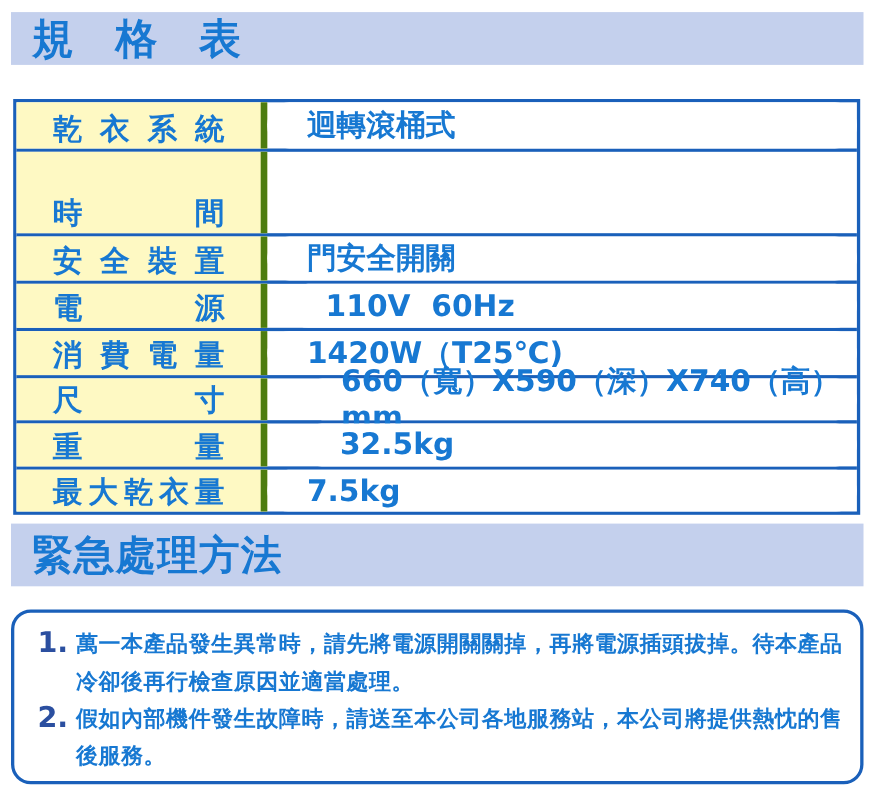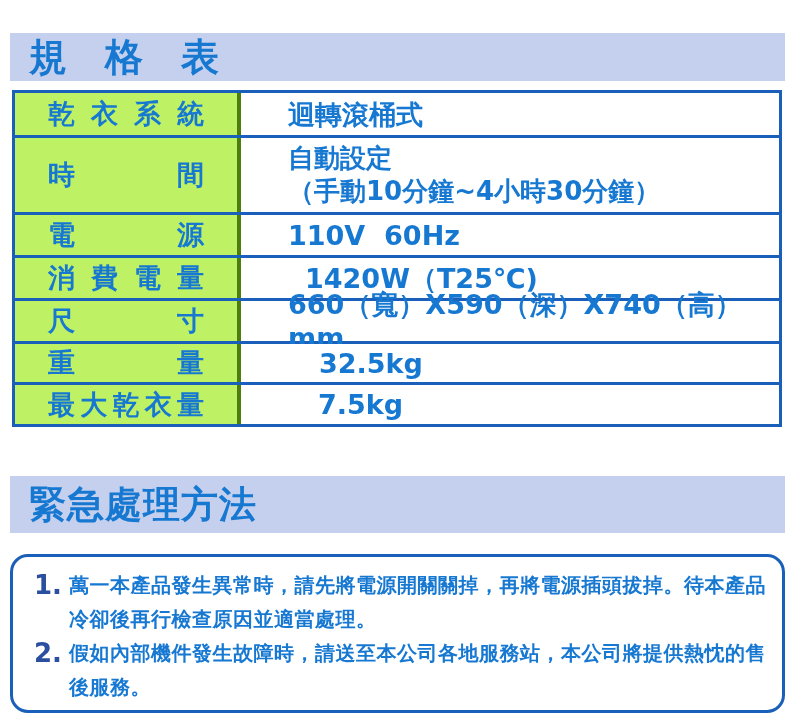--- a/index.html
+++ b/index.html
@@ -18,21 +18,21 @@
 
   
   .header-bar {
     position: absolute;
     left: 10px;
     width: 775px;
     background: #c4d0ed;
     display: flex;
     align-items: center;
   }
-  #spec-header { top: 11px; height: 48px; margin-top: 22px; }
+  #spec-header { top: 11px; height: 48px; }
   #emergency-header { top: 476px; height: 57px; }
   .header-bar .bar-title {
     font-size: 38px;
     font-weight: bold;
     color: #1778d2;
     padding-left: 19px;
     white-space: pre;
   }
   #emergency-header .bar-title { font-size: 37px; letter-spacing: 1px; }
 
@@ -51,43 +51,43 @@
   .spec-row:nth-child(2) { height: 74px; }
   .spec-row:nth-child(3) { height: 40px; }
   .spec-row:nth-child(4) { height: 40px; gap: 17px; }
   .spec-row:nth-child(5) { height: 40px; }
   .spec-row:nth-child(6) { height: 38px; gap: 31px; }
   .spec-row:nth-child(7) { height: 39px; gap: 30px; }
   .spec-row:nth-child(8) { height: 38px; }
   .cell-label {
     width: 222px;
     flex: 0 0 222px;
-    background: #bef264;
-    border-right: 4px solid #4d7c0f;
+    background: #fef9c3;
+    border-right: 6px solid #4d7c0f;
     display: flex;
-    align-items: center;
+    align-items: flex-end;
   }
   .cell-label span {
     display: block;
     width: 100%;
     box-sizing: border-box;
     padding: 0 33px;
     text-align: justify;
     text-align-last: justify;
     font-size: 27px;
     font-weight: bold;
     color: #1778d2;
   }
   .cell-value {
     flex: 1;
     background: #ffffff;
     display: flex;
     flex-direction: column;
     justify-content: center;
-    padding-left: 47px;
+    padding-left: 36px;
     border-radius: 20px;
   }
   .cell-value span {
     font-size: 27px;
     font-weight: bold;
     color: #1778d2;
     white-space: pre-wrap;
     line-height: 33px;
   }
   .spec-row:nth-child(2) .cell-value span { font-size: 26px; }
@@ -137,24 +137,28 @@
           <span>乾衣系統</span>
         </div>
       <div class="cell-value">
           <span>迴轉滾桶式</span>
         </div>
     </div>
     <div class="spec-row">
       <div class="cell-label">
           <span>時間</span>
         </div>
-      <div class="cell-value">
-        <span>自動設定</span>
-        <span>（手動10分鐘~4小時30分鐘）</span>
-      </div>
+    </div>
+    <div class="spec-row">
+      <div class="cell-label">
+          <span>安全裝置</span>
+        </div>
+      <div class="cell-value">
+          <span>門安全開關</span>
+        </div>
     </div>
     <div class="spec-row">
       <div class="cell-label">
           <span>電源</span>
         </div>
       <div class="cell-value">
           <span>110V  60Hz</span>
         </div>
     </div>
     <div class="spec-row">

